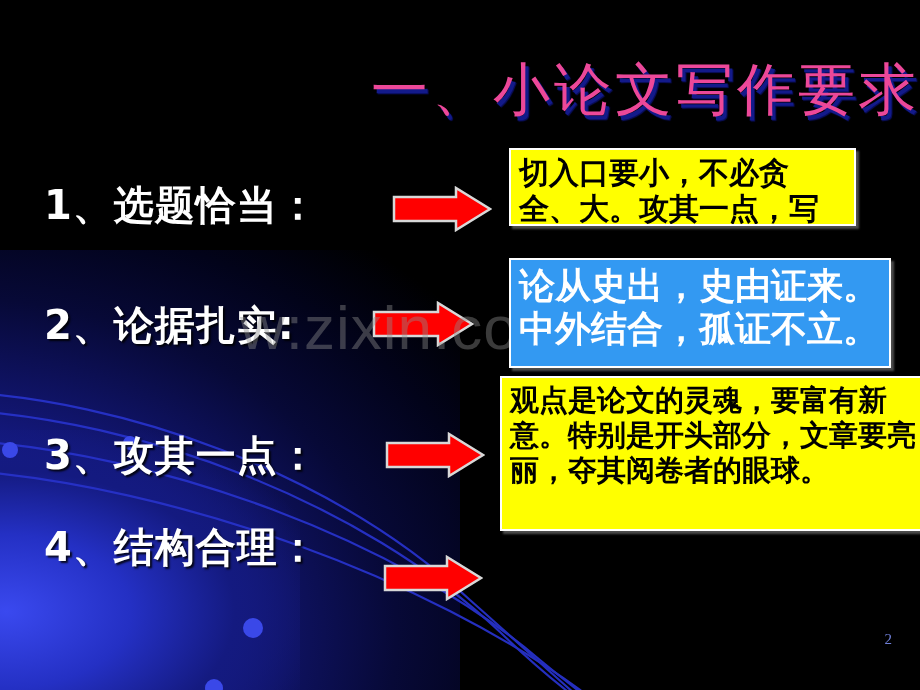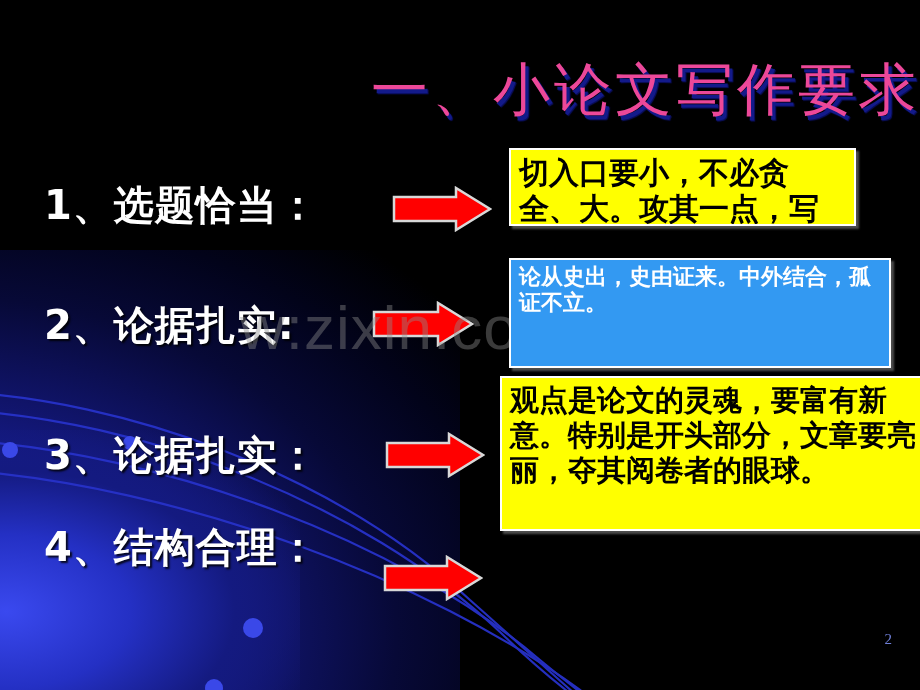--- a/index.html
+++ b/index.html
@@ -105,21 +105,21 @@
     font-size: 30px;
     padding: 5px 6px 0 8px;
     z-index: 3;
   }
   .box-blue {
     left: 509px; top: 258px; width: 382px; height: 110px;
     background: #3399f2;
     border: 2px solid #ffffff;
     box-shadow: 3px 3px 2px rgba(90,90,90,0.85);
     color: #ffffff;
-    font-size: 22px;
+    font-size: 36px;
     padding: 4px 6px 0 8px;
     z-index: 4;
   }
   .box-yellow2 {
     left: 500px; top: 376px; width: 444px; height: 155px;
     background: #ffff00;
     border: 2px solid #ffffff;
     box-shadow: 3px 3px 2px rgba(90,90,90,0.85);
     color: #000000;
     font-size: 29px;
@@ -199,21 +199,21 @@
   <div class="item item-2">
     <span>2、</span><span>论据扎实:</span>
   </div>
   <div class="arrow arrow-2">
     <svg viewBox="0 0 102 46" xmlns="http://www.w3.org/2000/svg">
       <polygon points="2,11 66,11 66,2 100,23 66,44 66,35 2,35" fill="#ff0000" stroke="#d8d8d8" stroke-width="2.5"></polygon>
     </svg>
   </div>
 
   <div class="item item-3">
-    <span>3、</span><span>论据扎实：</span>
+    <span>3、</span><span>攻其一点：</span>
   </div>
   <div class="arrow arrow-3">
     <svg viewBox="0 0 100 46" xmlns="http://www.w3.org/2000/svg">
       <polygon points="2,11 64,11 64,2 98,23 64,44 64,35 2,35" fill="#ff0000" stroke="#d8d8d8" stroke-width="2.5"></polygon>
     </svg>
   </div>
 
   <div class="item item-4">
     <span>4、</span><span>结构合理：</span>
   </div>

